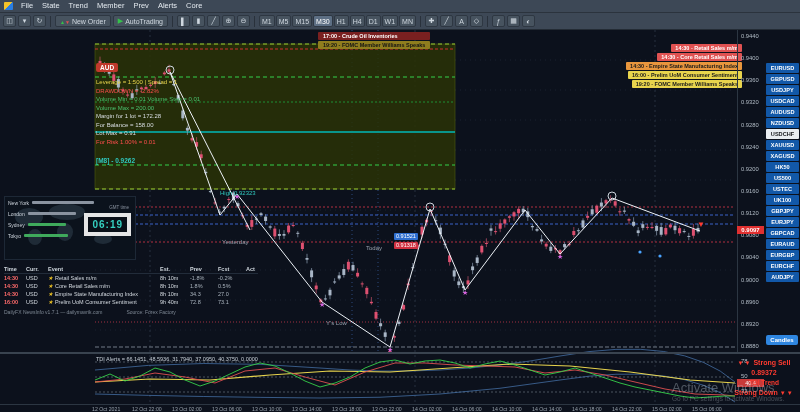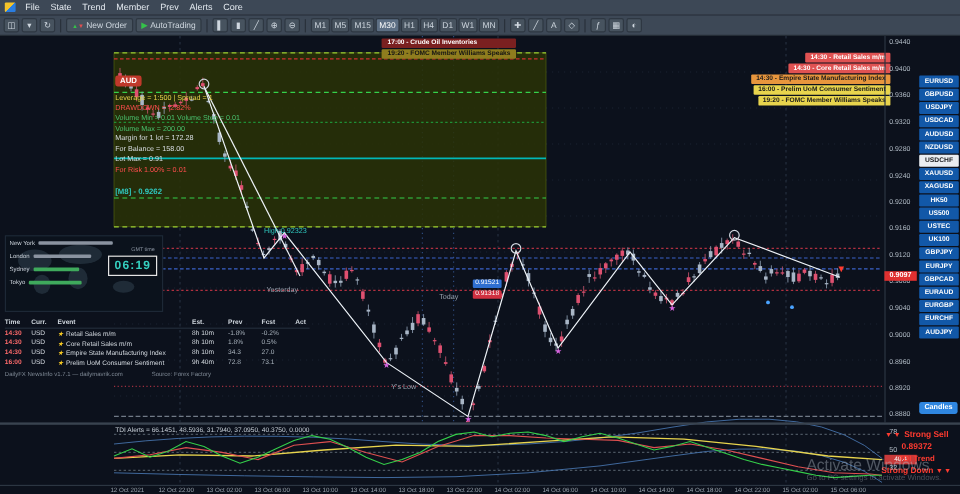--- a/index.html
+++ b/index.html
@@ -42,21 +42,21 @@
   .bannerbar{font-size:5.5px;font-weight:bold;padding:1px 5px;border-radius:1px;white-space:nowrap;}
   .nflags{display:flex;flex-direction:column;gap:1px;align-items:flex-end;}
   .nflag{font-size:5.5px;font-weight:bold;height:8px;line-height:8px;padding:0 4px;border-radius:1px;white-space:nowrap;}
   
   .sessions{width:132px;height:64px;background:#0b121c;border:1px solid #1d2836;box-sizing:border-box;}
   .sessions svg{position:absolute;left:0;top:0;}
   .sesrow{position:absolute;display:flex;align-items:center;gap:3px;}
   .sesname{font-size:5px;color:#cfd6de;white-space:nowrap;}
   .sesbar{height:3px;border-radius:1px;}
   .gmtlabel{position:absolute;font-size:4.5px;color:#8a93a0;}
-  .clock{position:absolute;background:#0a1018;border:1px solid #e5e5e5;color:#35d0c0;font-size:10px;font-weight:bold;padding:2px 4px;letter-spacing:1px;}
+  .clock{position:absolute;background:#0a1018;border:4px solid #e5e5e5;color:#35d0c0;font-size:10px;font-weight:bold;padding:2px 4px;letter-spacing:1px;}
   
   .newspanel{width:254px;font-size:5.5px;color:#d4dae0;}
   .newsgrid{display:grid;grid-template-columns:20px 20px 110px 28px 26px 26px 16px;column-gap:2px;align-items:center;}
   .newshead{color:#cfd6dd;font-weight:bold;height:9px;border-bottom:1px solid #222c3a;}
   .newsrow{height:8px;}
   .ntime{color:#ff6b6b;font-weight:bold;}
   .nstar{color:#f3c622;margin-right:2px;}
   .nval{color:#aab4be;}
   .newsfoot{font-size:5px;color:#7e8894;margin-top:3px;display:flex;gap:24px;white-space:nowrap;}
   

